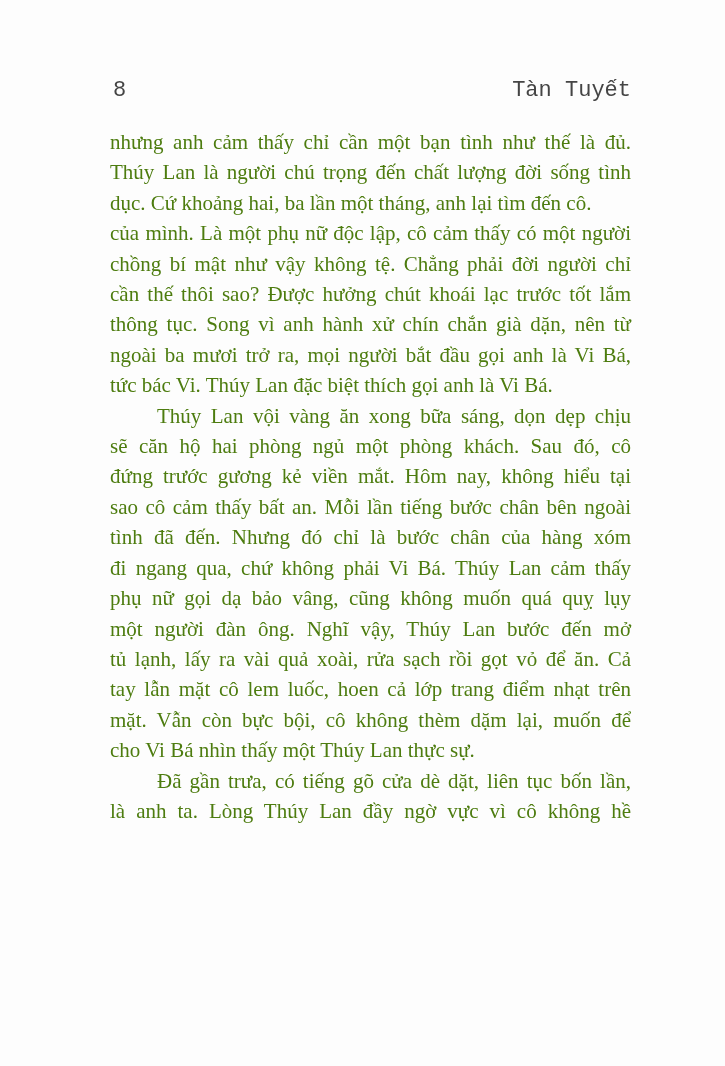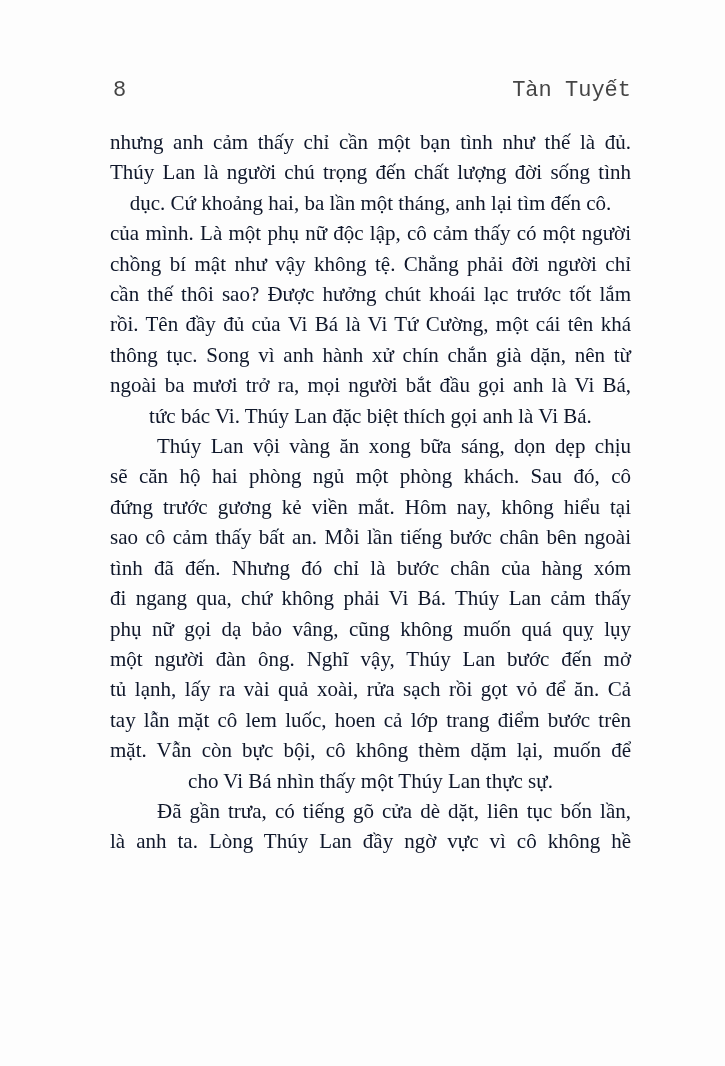--- a/index.html
+++ b/index.html
@@ -31,28 +31,28 @@
     padding-left: 3px;
   }
   .body-text {
     position: absolute;
     top: 127px;
     left: 110px;
     width: 521px;
     font-family: "Liberation Serif", serif;
     font-size: 21px;
     line-height: 30.4px;
-    color: #0f172a;
+    color: #4d7c0f;
   }
   .line {
     text-align: justify;
     text-align-last: justify;
   }
   .line.natural {
-    text-align: center;
+    text-align: left;
     text-align-last: auto;
   }
   .line.indent {
     text-indent: 47px;
   }
 </style>
 </head>
 <body>
 
 <div class="page" style="color: rgb(60, 60, 60); background: rgb(253, 253, 253);">
@@ -60,32 +60,31 @@
     <span class="pagenum">8</span>
     <span class="running">Tàn Tuyết</span>
   </div>
   <div class="body-text" id="body-container">
       <div class="line">nhưng anh cảm thấy chỉ cần một bạn tình như thế là đủ.</div>
       <div class="line">Thúy Lan là người chú trọng đến chất lượng đời sống tình</div>
       <div class="line natural">dục. Cứ khoảng hai, ba lần một tháng, anh lại tìm đến cô.</div>
       <div class="line">của mình. Là một phụ nữ độc lập, cô cảm thấy có một người</div>
       <div class="line">chồng bí mật như vậy không tệ. Chẳng phải đời người chỉ</div>
       <div class="line">cần thế thôi sao? Được hưởng chút khoái lạc trước tốt lắm</div>
-      <div class="line">rồi. Tên đầy đủ của Vi Bá là Vi Tứ Cường, một cái tên khá</div>
       <div class="line">thông tục. Song vì anh hành xử chín chắn già dặn, nên từ</div>
       <div class="line">ngoài ba mươi trở ra, mọi người bắt đầu gọi anh là Vi Bá,</div>
       <div class="line natural">tức bác Vi. Thúy Lan đặc biệt thích gọi anh là Vi Bá.</div>
       <div class="line indent">Thúy Lan vội vàng ăn xong bữa sáng, dọn dẹp chịu</div>
       <div class="line">sẽ căn hộ hai phòng ngủ một phòng khách. Sau đó, cô</div>
       <div class="line">đứng trước gương kẻ viền mắt. Hôm nay, không hiểu tại</div>
       <div class="line">sao cô cảm thấy bất an. Mỗi lần tiếng bước chân bên ngoài</div>
       <div class="line">tình đã đến. Nhưng đó chỉ là bước chân của hàng xóm</div>
       <div class="line">đi ngang qua, chứ không phải Vi Bá. Thúy Lan cảm thấy</div>
       <div class="line">phụ nữ gọi dạ bảo vâng, cũng không muốn quá quỵ lụy</div>
       <div class="line">một người đàn ông. Nghĩ vậy, Thúy Lan bước đến mở</div>
       <div class="line">tủ lạnh, lấy ra vài quả xoài, rửa sạch rồi gọt vỏ để ăn. Cả</div>
-      <div class="line">tay lẫn mặt cô lem luốc, hoen cả lớp trang điểm bước trên</div>
+      <div class="line">tay lẫn mặt cô lem luốc, hoen cả lớp trang điểm nhạt trên</div>
       <div class="line">mặt. Vẫn còn bực bội, cô không thèm dặm lại, muốn để</div>
       <div class="line natural">cho Vi Bá nhìn thấy một Thúy Lan thực sự.</div>
       <div class="line indent">Đã gần trưa, có tiếng gõ cửa dè dặt, liên tục bốn lần,</div>
       <div class="line">là anh ta. Lòng Thúy Lan đầy ngờ vực vì cô không hề</div>
     </div>
 </div>
 
 </body></html>

